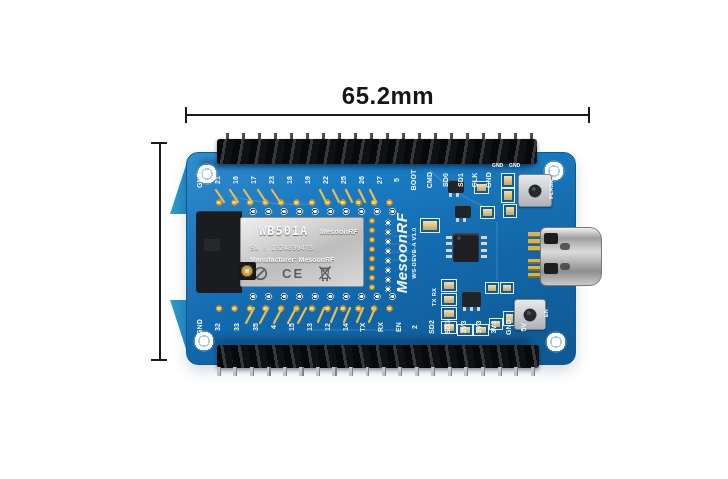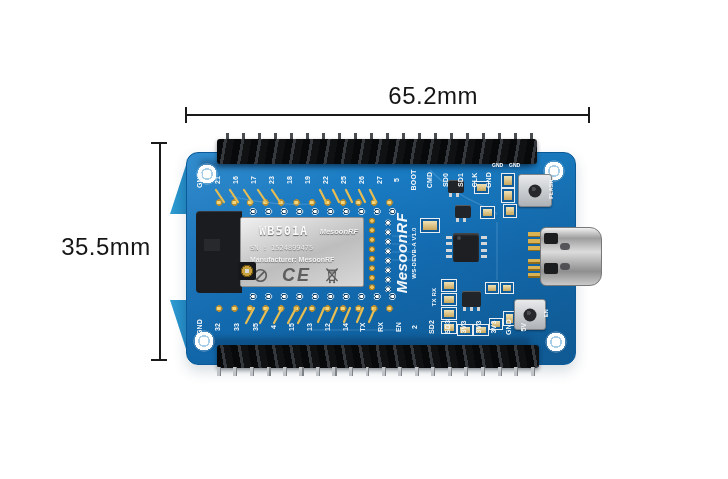--- a/index.html
+++ b/index.html
@@ -1,21 +1,21 @@
 <!DOCTYPE html>
 <html><head>
 <meta charset="utf-8">
 <title>WB501A Dev Board</title>
 <style>
   html,body{margin:0;padding:0;background:#fff;}
   .scene{position:relative;width:728px;height:479px;background:#ffffff;overflow:hidden;
          font-family:"Liberation Sans",sans-serif;}
   
   .dim-label{position:absolute;color:#161616;font-size:24px;letter-spacing:.5px;}
-  .dim-label-top{left:298px;top:82px;width:180px;text-align:right;}
+  .dim-label-top{left:298px;top:82px;width:180px;text-align:center;font-weight:bold;}
   .dim-label-left{left:58px;top:233px;width:96px;text-align:center;}
   .dim-hline{position:absolute;left:186px;top:114px;width:404px;height:2px;background:#1a1a1a;}
   .dim-vline{position:absolute;left:159px;top:143px;width:2px;height:218px;background:#1a1a1a;}
   .tick{position:absolute;background:#1a1a1a;}
   .tick-v{width:2px;height:16px;}
   .tick-h{width:16px;height:2px;}
   
   .wing{position:absolute;background:linear-gradient(90deg,#2f9dd2,#1673b4);}
   .wing-top{left:170px;top:162px;width:34px;height:52px;clip-path:polygon(50% 0,100% 0,100% 100%,0 100%);}
   .wing-bot{left:170px;top:300px;width:34px;height:52px;clip-path:polygon(0 0,100% 0,100% 100%,50% 100%);}
@@ -57,21 +57,21 @@
           background:linear-gradient(160deg,#f0f0f0 0%,#bdbdbd 55%,#d9d9d9 100%);}
   .shield .model{position:absolute;left:18px;top:6px;font-family:"DejaVu Sans Mono",monospace;font-weight:bold;
           font-size:12px;letter-spacing:1px;color:#fafafa;text-shadow:0 1px 1px rgba(60,60,60,.7);}
   .shield .logo{position:absolute;right:5px;top:9px;font-style:italic;font-weight:bold;font-size:7.5px;
           color:#f5f5f5;text-shadow:0 1px 1px rgba(60,60,60,.7);}
   .shield .serial{position:absolute;left:9px;top:26px;font-family:"DejaVu Sans Mono",monospace;font-size:7px;
           color:#ededed;text-shadow:0 1px 1px rgba(60,60,60,.6);}
   .shield .mfr{position:absolute;left:9px;top:38px;font-weight:bold;font-size:7px;color:#f5f5f5;
           text-shadow:0 1px 1px rgba(60,60,60,.6);}
   .certs{position:absolute;left:12px;top:47px;display:flex;align-items:center;gap:14px;}
-  .ce{font-weight:bold;font-size:18px;color:#5e5e5e;letter-spacing:2px;font-style:italic;}
+  .ce{font-weight:bold;font-size:13px;color:#5e5e5e;letter-spacing:2px;}
   .ufl{position:absolute;left:238px;top:262px;width:18px;height:18px;background:#17181b;border-radius:2px;}
   .ufl::after{content:"";position:absolute;inset:0;
           background:radial-gradient(circle at 50% 50%,#d8d8d8 0 2.5px,#caa23c 2.5px 5px,#6b5314 5px 6px,rgba(0,0,0,0) 6.5px);}
   
   .grow{position:absolute;background-repeat:repeat-x;
         background-image:radial-gradient(circle at 7px 5.5px,#f4d67c 0 2px,#bb8d2c 2px 3.2px,rgba(0,0,0,0) 3.4px);
         background-size:15.5px 11px;height:11px;}
   .wrow{position:absolute;background-repeat:repeat-x;
         background-image:radial-gradient(circle at 7px 4.5px,#ffffff 0 1.8px,#0d3c63 1.8px 2.8px,#cfe4f2 2.8px 3.4px,rgba(0,0,0,0) 3.6px);
         background-size:15.5px 9px;height:9px;}
@@ -108,21 +108,20 @@
 </style>
 </head>
 <body>
 
 <div class="scene">
 
   <div class="dim-label dim-label-top">65.2mm</div>
   <div class="dim-hline"></div>
   <div class="tick tick-v" style="left:185px;top:107px"></div>
   <div class="tick tick-v" style="left:588px;top:107px"></div>
-  <div class="dim-label dim-label-left">35.5mm</div>
   <div class="dim-vline"></div>
   <div class="tick tick-h" style="left:151px;top:142px"></div>
   <div class="tick tick-h" style="left:151px;top:359px"></div>
 
   <div class="wing wing-top"></div>
   <div class="wing wing-bot"></div>
   <div class="board"></div>
 
   <div class="hshadow" style="left:200px;top:160px;width:330px;height:8px"></div>
   <div class="hshadow" style="left:200px;top:338px;width:330px;height:8px"></div>

